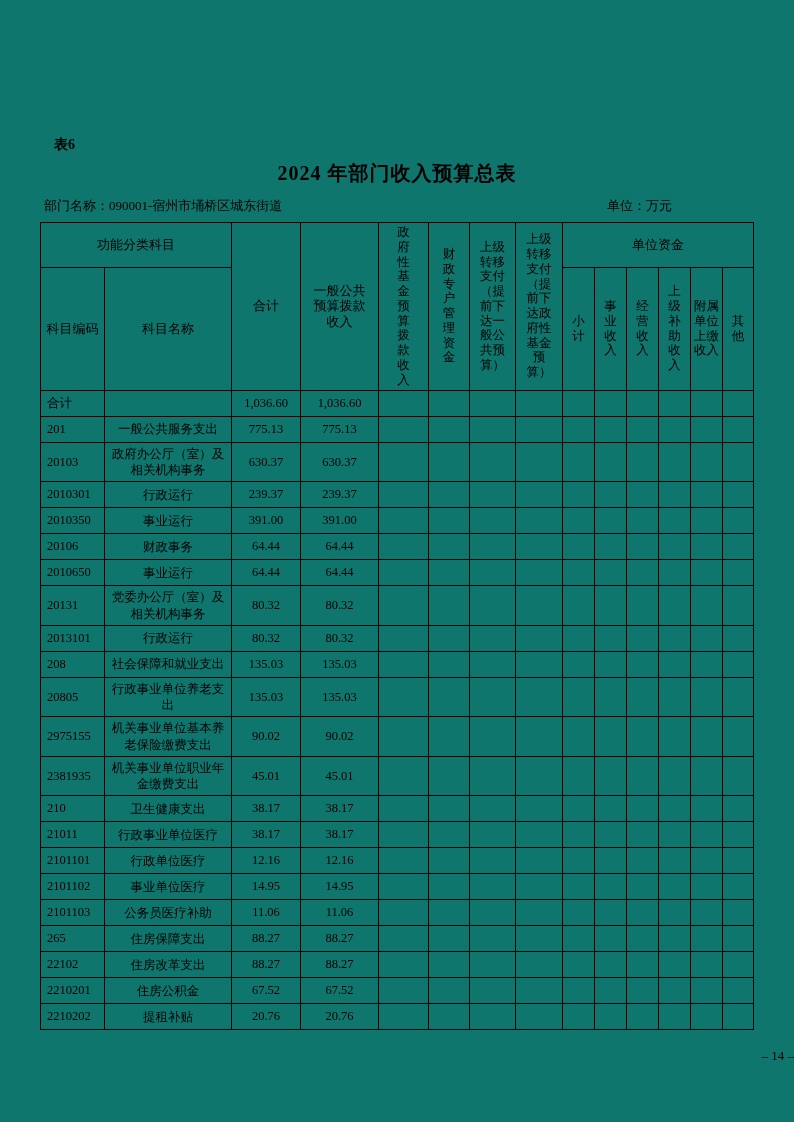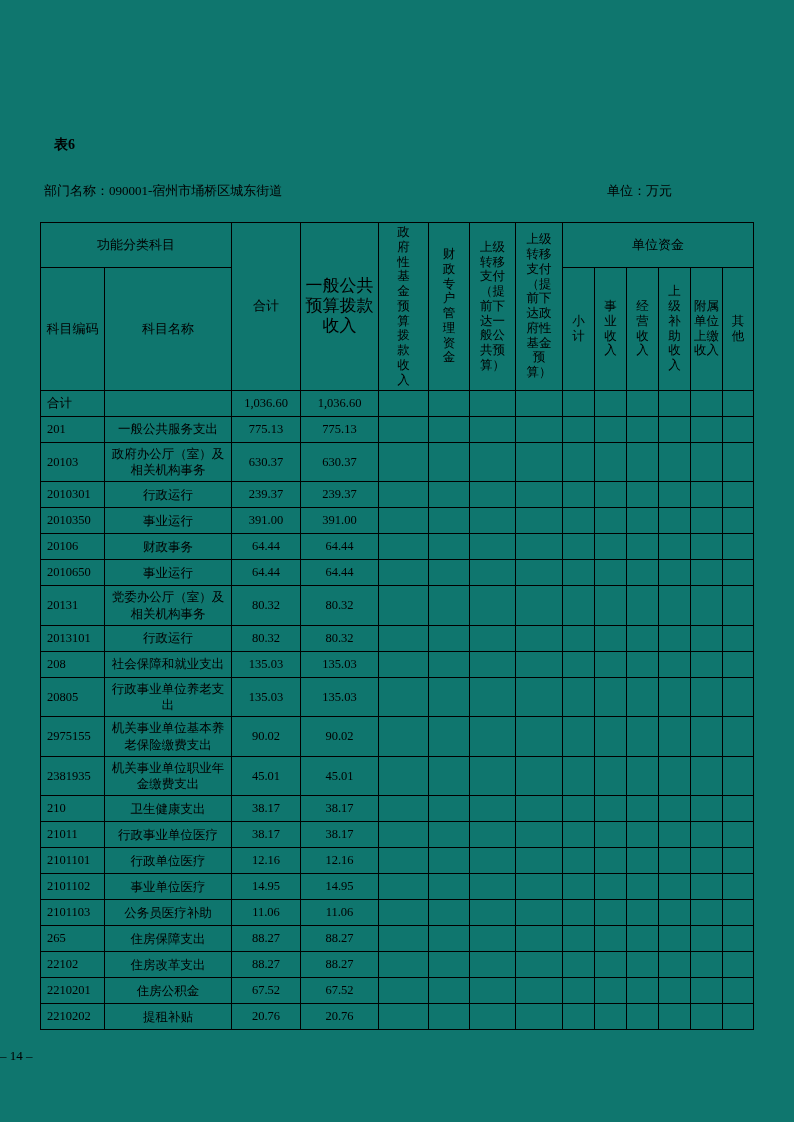--- a/index.html
+++ b/index.html
@@ -16,21 +16,21 @@
     position:absolute; top:136px; left:54px;
     font-size:14px; font-weight:bold;
   }
   .doc-title {
     position:absolute; top:160px; left:0; right:0;
     margin:0; text-align:center;
     font-size:20px; font-weight:bold;
     letter-spacing:1px;
   }
   .meta-row {
-    position:absolute; top:182px; left:44px; right:40px;
+    position:absolute; top:197px; left:44px; right:40px;
     height:18px; font-size:13px;
   }
   .meta-unit { position:absolute; left:563px; top:0; }
   table.budget {
     position:absolute; top:222px; left:40px;
     width:713px;
     border-collapse:collapse;
     table-layout:fixed;
     padding-left:11px;
   }
@@ -50,41 +50,42 @@
   thead tr.sub-row { height:120px; }
   .vtext {
     display:inline-block;
     word-break:break-all;
     line-height:1.18;
     font-size:12.5px;
     text-align:center;
   }
   .w1 { width:1.1em; }
   .w2 { width:2.25em; }
-  .w4 { width:4.25em; font-size:17px; }
+  .w4 { width:4.25em; font-size:13px; }
   table.budget td {
     font-size:12.5px;
     padding:3px 6px;
     height:19px;
   }
   td.c-code { text-align:left; }
   td.c-name { text-align:center; font-size:13px; padding:3px 5px; line-height:1.3; }
   td.c-num  { text-align:center; }
   .page-number {
     position:absolute; top:1048px; left:0; right:0;
-    text-align:left; font-size:13px;
+    text-align:right; font-size:13px;
   }
 </style>
 </head>
 <body>
 
 <div class="page">
 
   <div class="table-label">表6</div>
 
+  <h1 class="doc-title">2024 年部门收入预算总表</h1>
 
   <div class="meta-row">
     <span>部门名称：090001-宿州市埇桥区城东街道</span>
     <span class="meta-unit">单位：万元</span>
   </div>
 
   <table class="budget">
     <colgroup>
       <col style="width:64px">
       <col style="width:127px">

